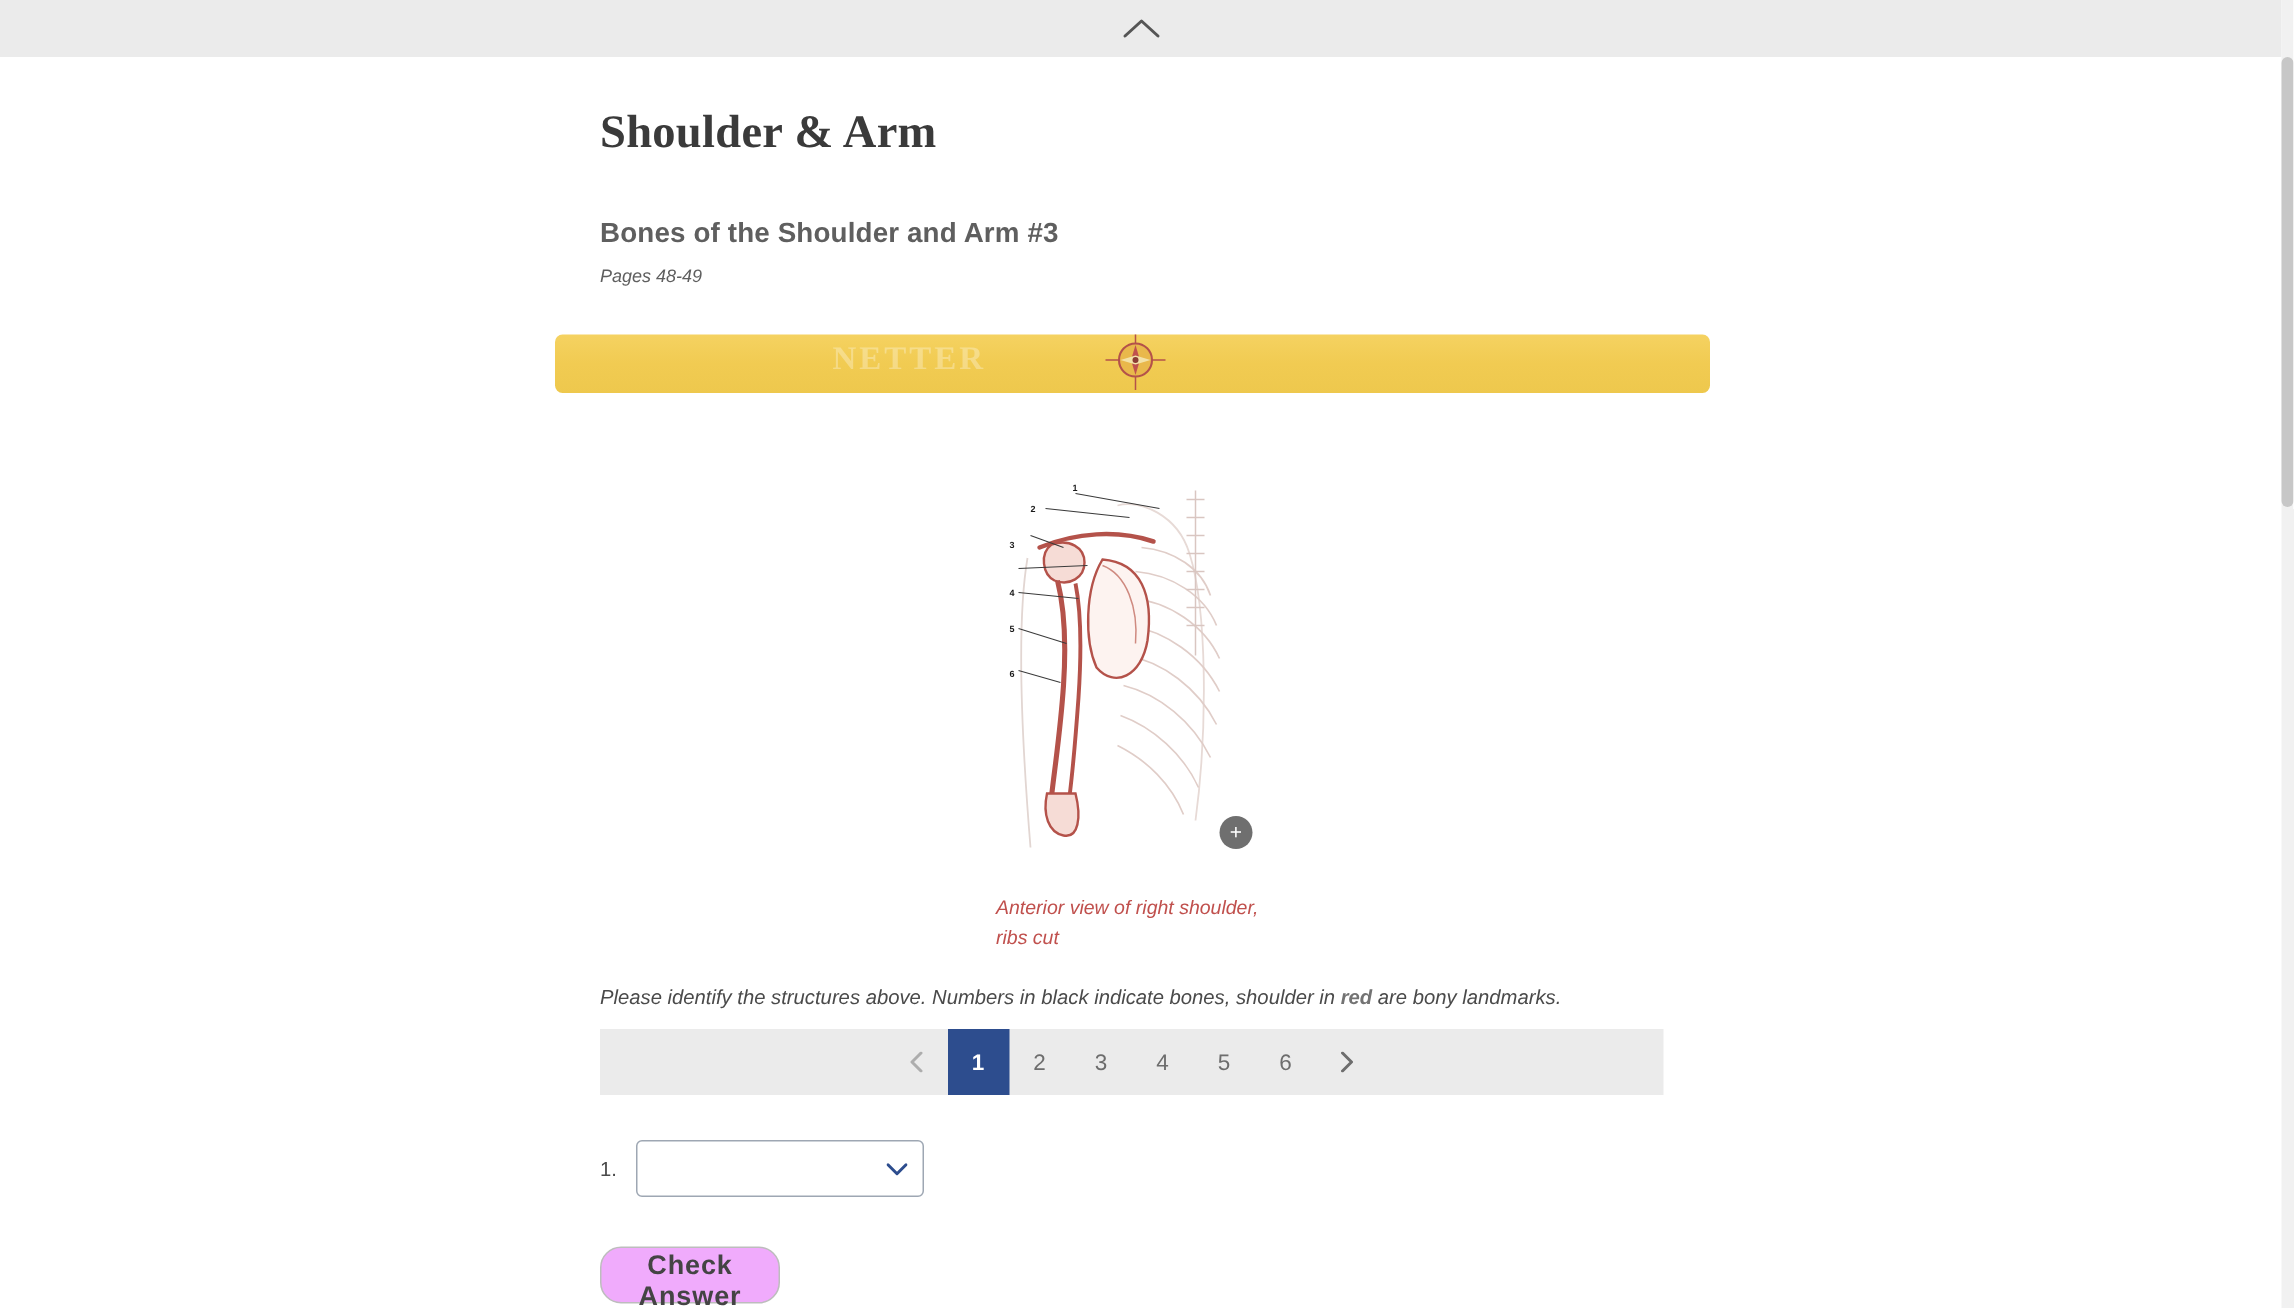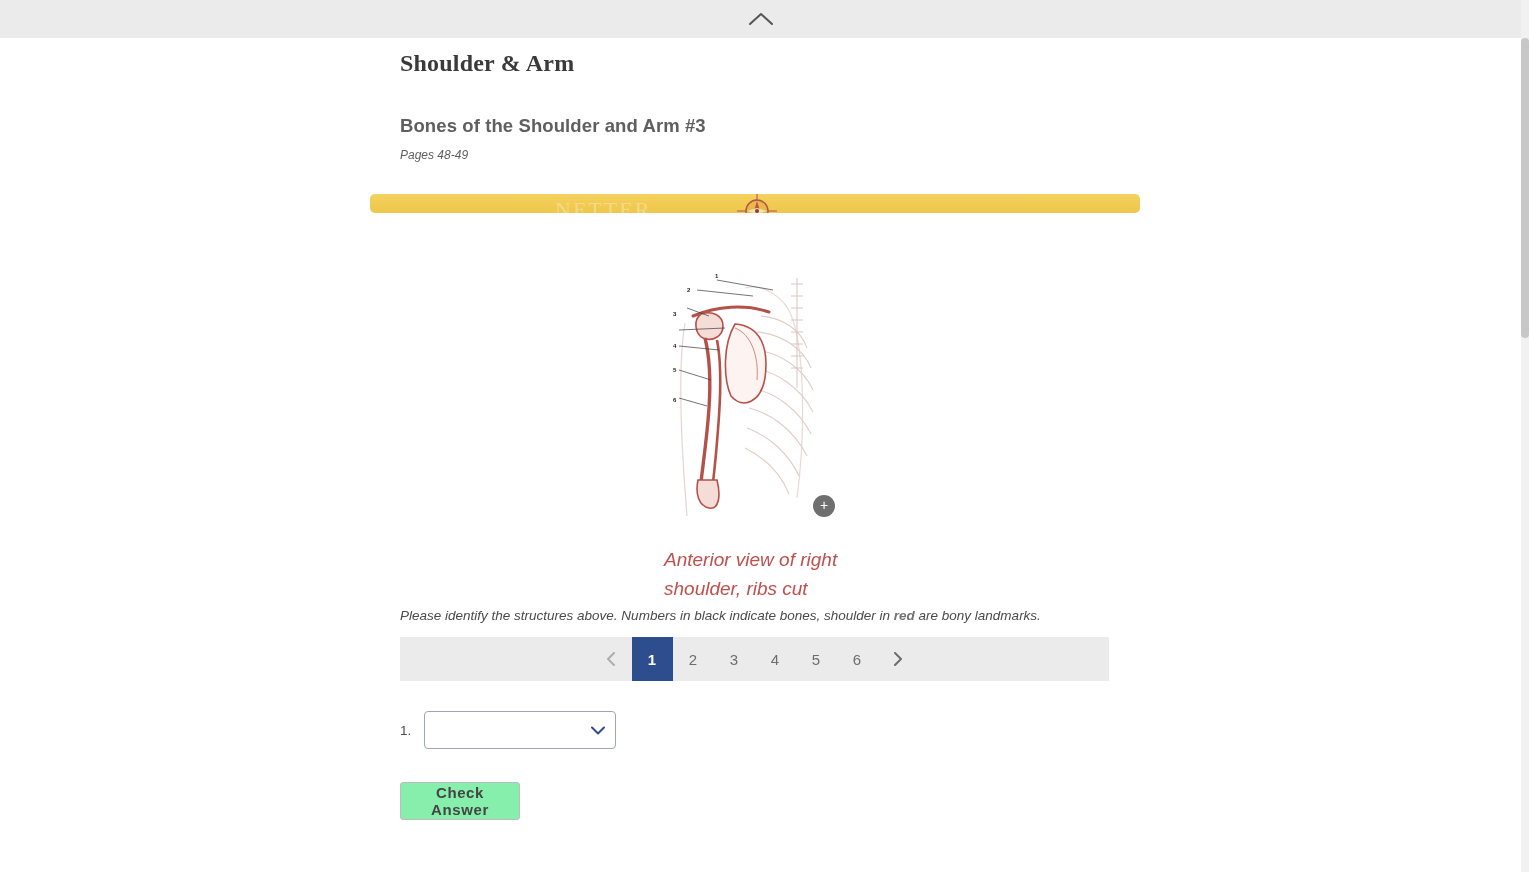--- a/index.html
+++ b/index.html
@@ -47,25 +47,25 @@
 
   .content {
     position: absolute;
     left: 400px;
     top: 0;
     width: 710px;
   }
 
   h1.title {
     font-family: "Liberation Serif", serif;
-    font-size: 24px;
+    font-size: 31px;
     font-weight: bold;
     color: #3a3a3a;
     margin: 0;
-    padding-top: 12px;
+    padding-top: 32px;
     letter-spacing: .2px;
   }
 
   h2.subtitle {
     font-size: 18.5px;
     font-weight: bold;
     color: #5f5f5f;
     margin: 0;
     padding-top: 38px;
     letter-spacing: .1px;
@@ -78,24 +78,25 @@
     margin: 0;
     padding-top: 11px;
   }
 
   
   .banner {
     position: relative;
     margin-top: 32px;
     margin-left: -30px;
     width: 770px;
-    height: 19px;
+    height: 39px;
     border-radius: 5px;
     background: linear-gradient(180deg,#f5d261 0%, #f1cb52 50%, #eec84d 100%);
     overflow: hidden;
+    font-weight: bold;
   }
   .banner-ghost {
     position: absolute;
     left: 185px; top: 3px;
     font-family: "Liberation Serif", serif;
     font-size: 22px;
     color: rgba(255,255,255,0.30);
     letter-spacing: 2px;
     white-space: nowrap;
   }
@@ -134,21 +135,21 @@
     text-align: center;
     cursor: pointer;
     user-select: none;
   }
 
   .caption {
     position: absolute;
     left: 264px;
     top: 278px;
     width: 190px;
-    font-size: 19px;
+    font-size: 13px;
     font-style: italic;
     color: #c0504d;
     line-height: 1.5;
   }
 
   .instructions {
     margin-top: 80px;
     font-size: 13.5px;
     font-style: italic;
     color: #4a4a4a;
@@ -222,23 +223,23 @@
     color: #2d4d8e;
     display: flex;
     align-items: center;
   }
 
   .check-btn {
     margin-top: 33px;
     width: 120px;
     height: 38px;
     border: 1px solid #bdbdbd;
-    border-radius: 3px;
-    background: #86efac;
-    font-size: 15px;
+    border-radius: 14px;
+    background: #f0abfc;
+    font-size: 18px;
     font-weight: bold;
     color: #444;
     letter-spacing: .6px;
     cursor: pointer;
     font-family: "Liberation Sans", sans-serif;
   }
 
   
   .scrollbar-track {
     position: absolute;

